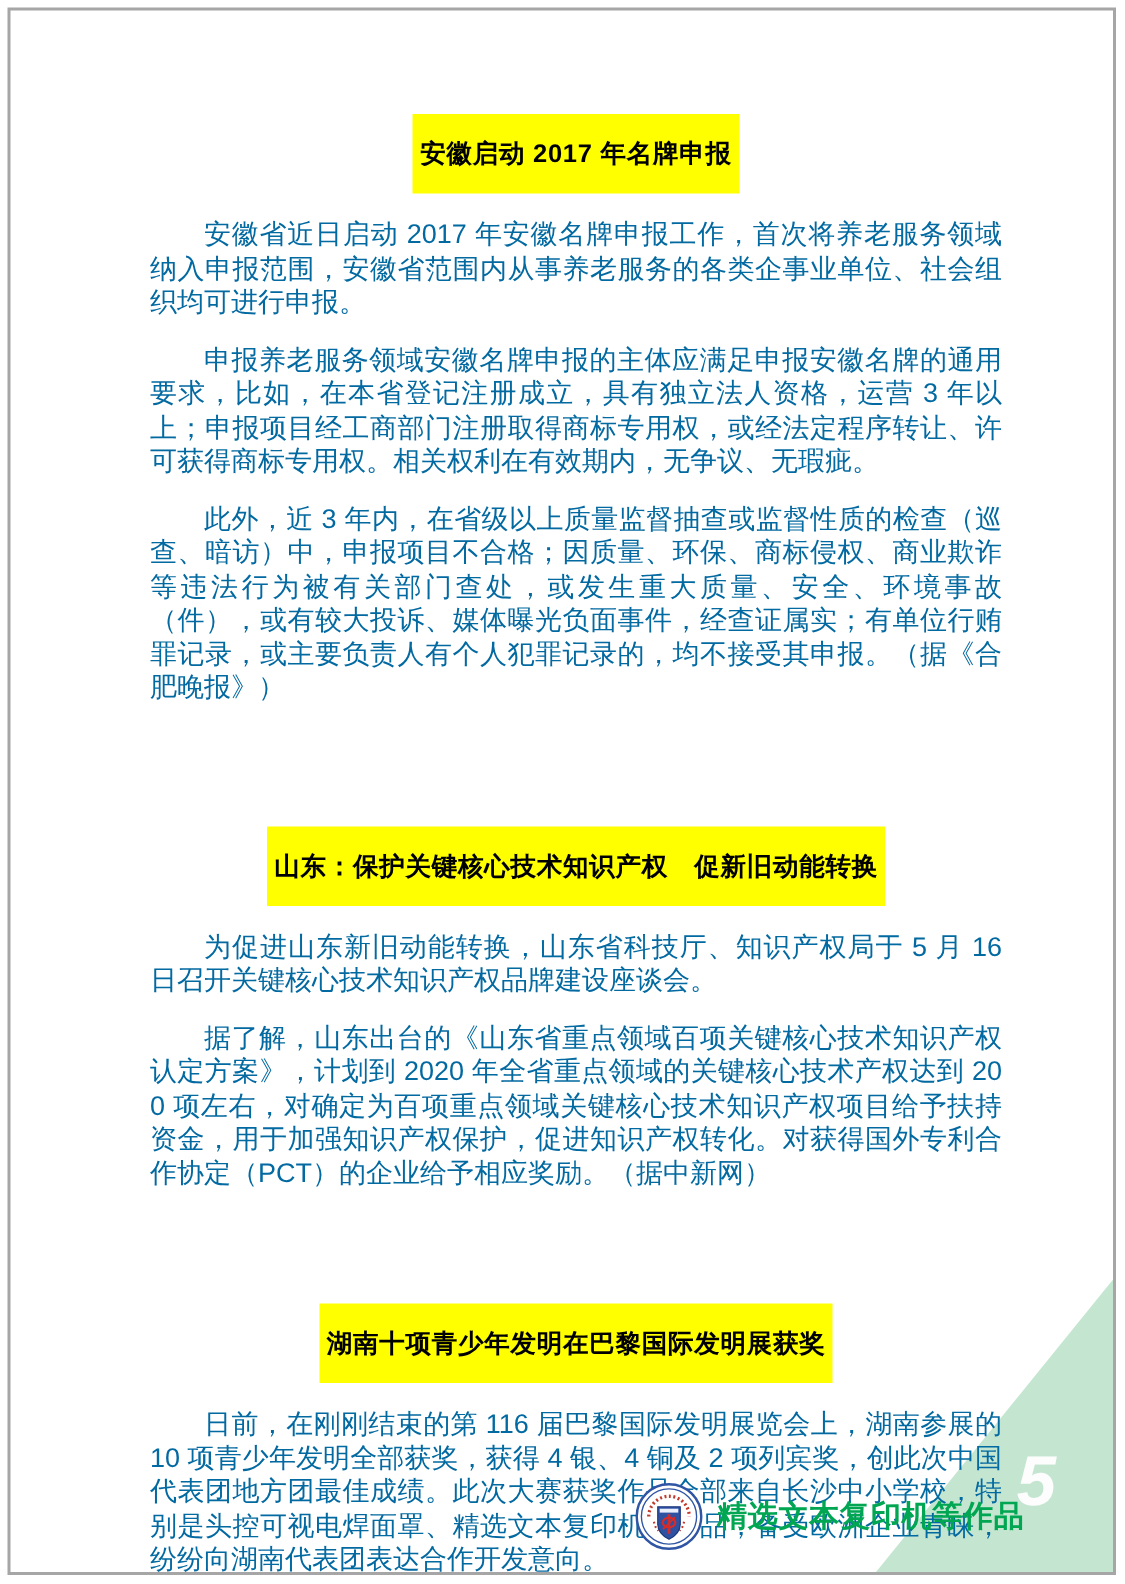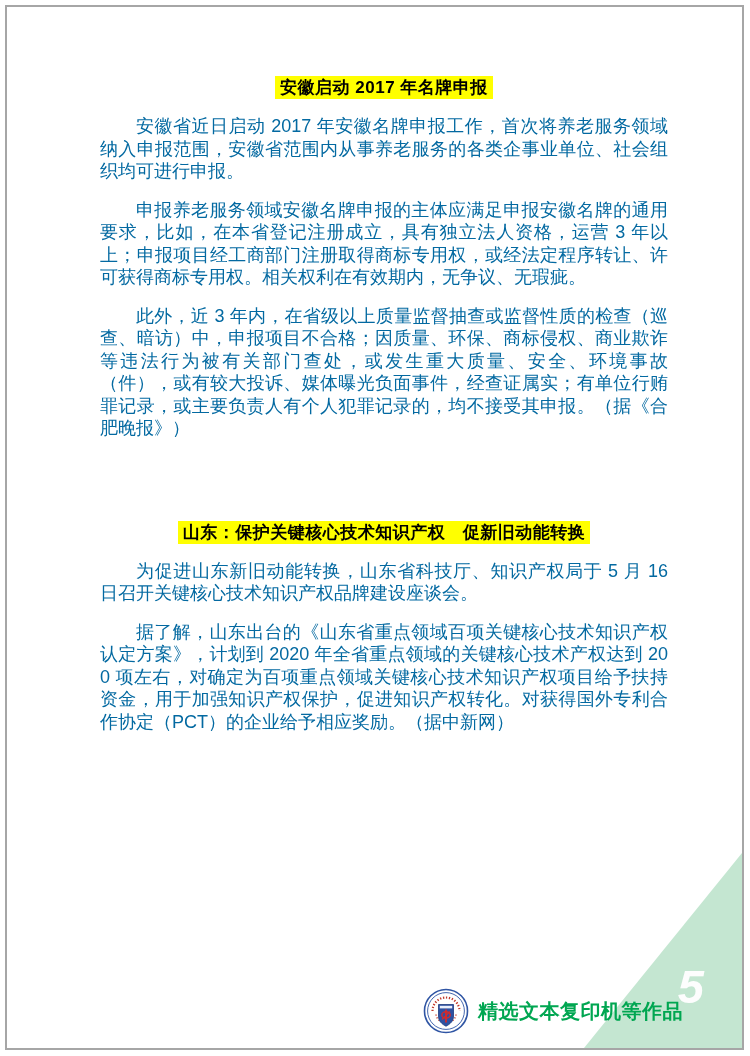--- a/index.html
+++ b/index.html
@@ -26,21 +26,21 @@
     font-size:47px;font-weight:bold;font-style:italic;
     color:#fdfdfd;z-index:2;line-height:1;
   }
   .content{
     position:absolute;left:100px;top:76px;width:568px;z-index:3;
   }
   .section-title{
     display:table;margin:0 auto;
     background:#ffff00;
     color:#000;font-size:17px;font-weight:bold;line-height:23px;
-    padding:0 5px;
+    padding:15px 5px;
     letter-spacing:0.5px;
     white-space:nowrap;
   }
   .section p{
     margin:16px 0 0 0;
     font-size:18px;line-height:22.5px;color:#0369a1;
     text-align:justify;text-justify:inter-ideograph;
     text-indent:2em;
     word-break:break-all;
   }
@@ -80,20 +80,24 @@
       <p>申报养老服务领域安徽名牌申报的主体应满足申报安徽名牌的通用要求，比如，在本省登记注册成立，具有独立法人资格，运营 3 年以上；申报项目经工商部门注册取得商标专用权，或经法定程序转让、许可获得商标专用权。相关权利在有效期内，无争议、无瑕疵。</p>
       <p>此外，近 3 年内，在省级以上质量监督抽查或监督性质的检查（巡查、暗访）中，申报项目不合格；因质量、环保、商标侵权、商业欺诈等违法行为被有关部门查处，或发生重大质量、安全、环境事故（件），或有较大投诉、媒体曝光负面事件，经查证属实；有单位行贿罪记录，或主要负责人有个人犯罪记录的，均不接受其申报。（据《合肥晚报》）</p>
     </div>
 
     <div class="section" id="section-1">
       <div class="section-title">山东：保护关键核心技术知识产权　促新旧动能转换</div>
       <p>为促进山东新旧动能转换，山东省科技厅、知识产权局于 5 月 16 日召开关键核心技术知识产权品牌建设座谈会。</p>
       <p>据了解，山东出台的《山东省重点领域百项关键核心技术知识产权认定方案》，计划到 2020 年全省重点领域的关键核心技术产权达到 200 项左右，对确定为百项重点领域关键核心技术知识产权项目给予扶持资金，用于加强知识产权保护，促进知识产权转化。对获得国外专利合作协定（PCT）的企业给予相应奖励。（据中新网）</p>
     </div>
 
+    <div class="section" id="section-2">
+      <div class="section-title">湖南十项青少年发明在巴黎国际发明展获奖</div>
+      <p>日前，在刚刚结束的第 116 届巴黎国际发明展览会上，湖南参展的 10 项青少年发明全部获奖，获得 4 银、4 铜及 2 项列宾奖，创此次中国代表团地方团最佳成绩。此次大赛获奖作品全部来自长沙中小学校，特别是头控可视电焊面罩、精选文本复印机等作品，备受欧洲企业青睐，纷纷向湖南代表团表达合作开发意向。</p>
+    </div>
 
   </div>
 
   <div class="footer-logo">
     <svg class="emblem" viewBox="0 0 46 46">
       <circle cx="23" cy="23" r="21.5" fill="#ffffff" stroke="#2f55a4" stroke-width="1.6"></circle>
       <circle cx="23" cy="23" r="18.4" fill="none" stroke="#2f55a4" stroke-width="0.9"></circle>
       <path d="M9.5,23 a13.5,13.5 0 0 1 27,0" fill="none" stroke="#c0392b" stroke-width="2.2" stroke-dasharray="1.3 1.7"></path>
       <path d="M13,26.5 a10,10 0 0 0 3,6" fill="none" stroke="#c0392b" stroke-width="1.4" stroke-dasharray="1.2 1.8"></path>
       <path d="M33,26.5 a10,10 0 0 1 -3,6" fill="none" stroke="#c0392b" stroke-width="1.4" stroke-dasharray="1.2 1.8"></path>

